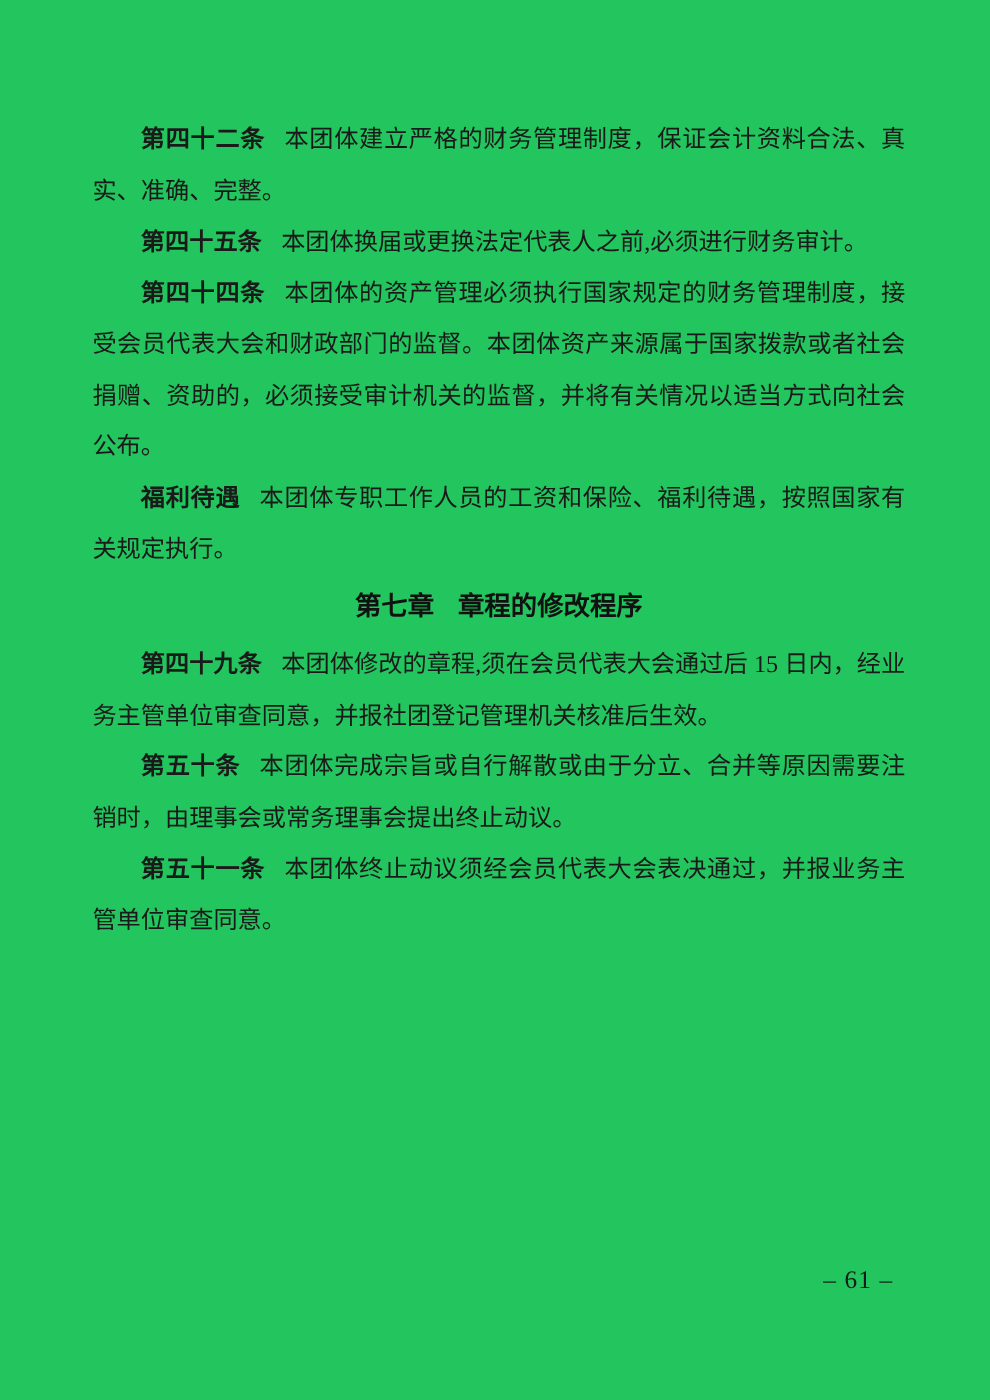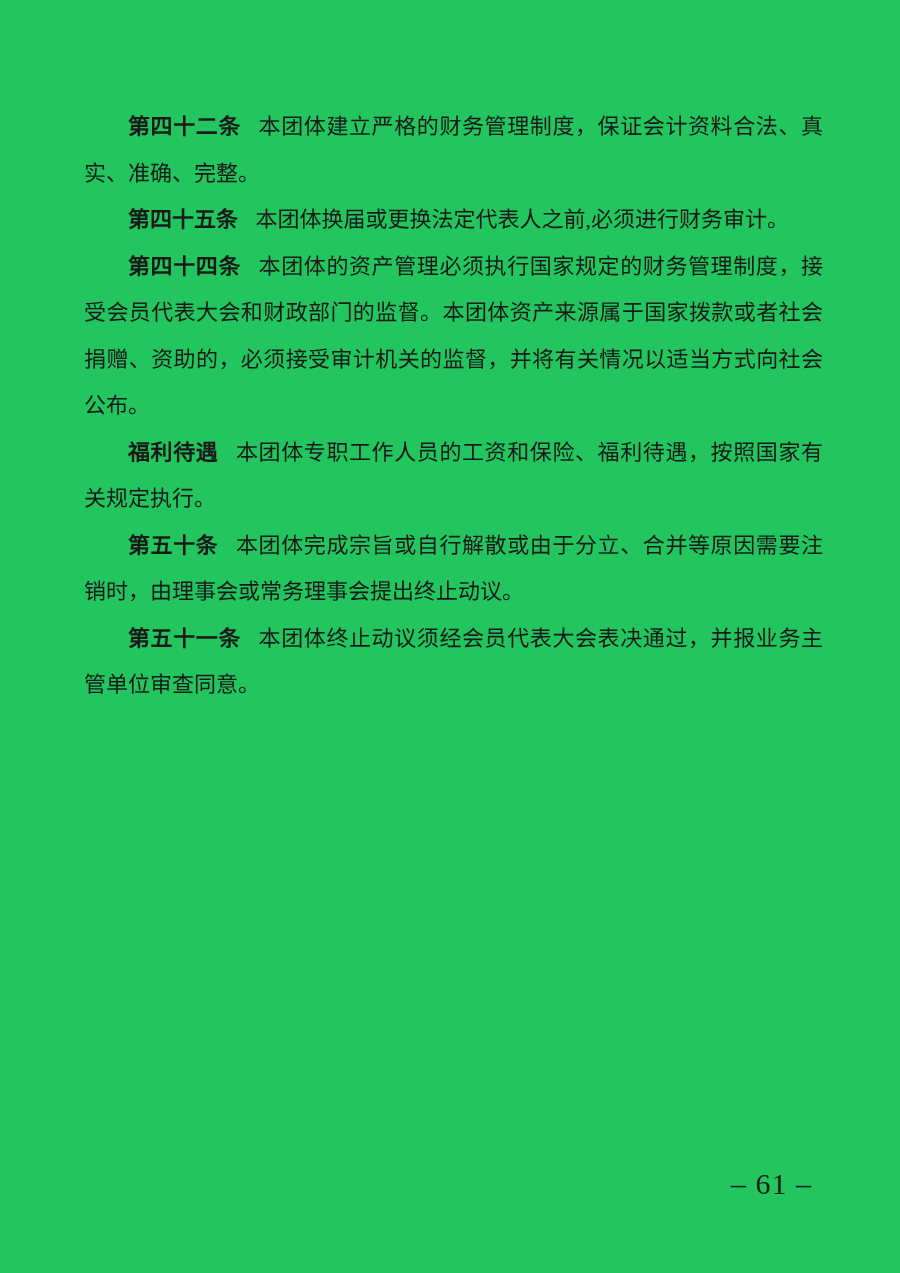--- a/index.html
+++ b/index.html
@@ -40,45 +40,46 @@
     font-family: "Liberation Sans", "DejaVu Sans", sans-serif;
     color: #111111;
   }
   .chapter-num {
     margin-right: 0.9em;
   }
   .page-number {
     position: absolute;
     top: 1150px;
     right: 88px;
-    font-size: 30px;
+    font-size: 23px;
     line-height: 28px;
     letter-spacing: 1px;
     font-family: "Liberation Serif", "DejaVu Serif", serif;
     color: #1a1a1a;
-    margin-top: 20px;
   }
 </style>
 </head>
 <body>
 
 <div class="page">
 
   <p class="article"><span class="article-label">第四十二条</span><span class="article-text">本团体建立严格的财务管理制度，保证会计资料合法、真实、准确、完整。</span></p>
 
 
   <p class="article"><span class="article-label">第四十五条</span><span class="article-text">本团体换届或更换法定代表人之前,必须进行财务审计。</span></p>
 
   <p class="article"><span class="article-label">第四十四条</span><span class="article-text">本团体的资产管理必须执行国家规定的财务管理制度，接受会员代表大会和财政部门的监督。本团体资产来源属于国家拨款或者社会捐赠、资助的，必须接受审计机关的监督，并将有关情况以适当方式向社会公布。</span></p>
 
 
   <p class="article"><span class="article-label">福利待遇</span><span class="article-text">本团体专职工作人员的工资和保险、福利待遇，按照国家有关规定执行。</span></p>
 
+  <h2 class="chapter"><span class="chapter-num">第七章</span><span class="chapter-title">章程的修改程序</span></h2>
 
 
+  <p class="article"><span class="article-label">第四十九条</span><span class="article-text">本团体修改的章程,须在会员代表大会通过后 15 日内，经业务主管单位审查同意，并报社团登记管理机关核准后生效。</span></p>
 
 
   <p class="article"><span class="article-label">第五十条</span><span class="article-text">本团体完成宗旨或自行解散或由于分立、合并等原因需要注销时，由理事会或常务理事会提出终止动议。</span></p>
 
   <p class="article"><span class="article-label">第五十一条</span><span class="article-text">本团体终止动议须经会员代表大会表决通过，并报业务主管单位审查同意。</span></p>
 
   <div class="page-number">– 61 –</div>
 
 </div>
 

